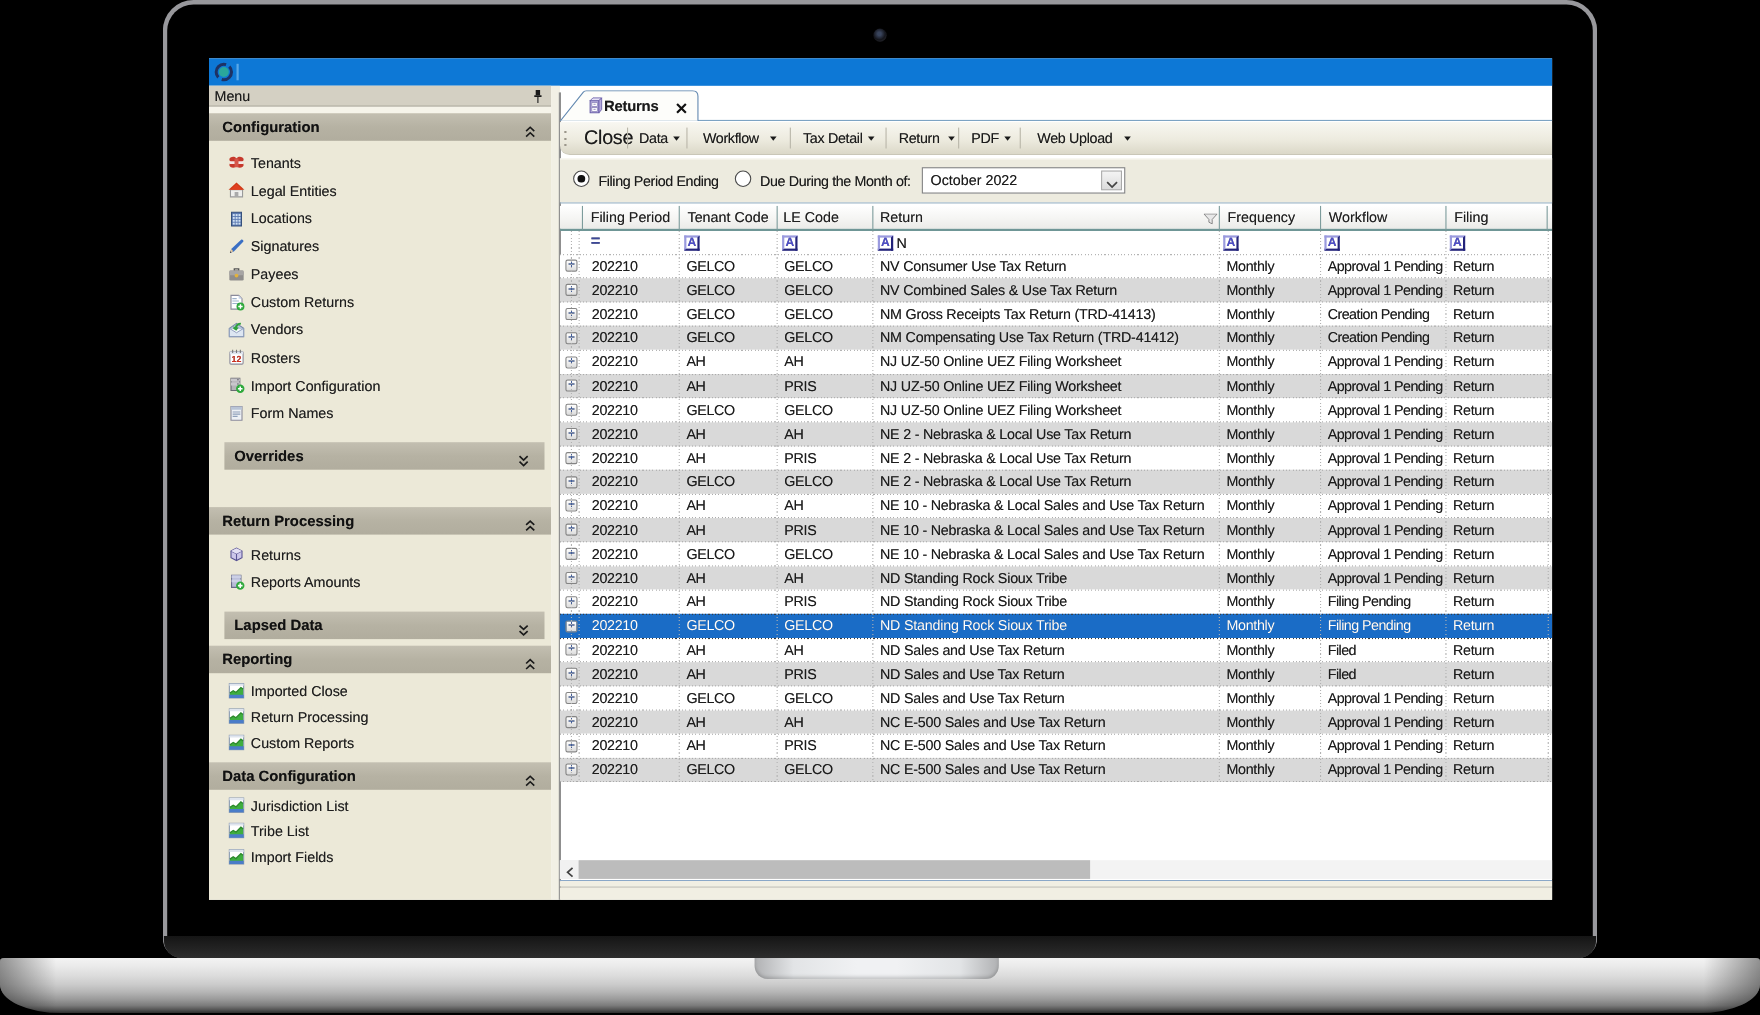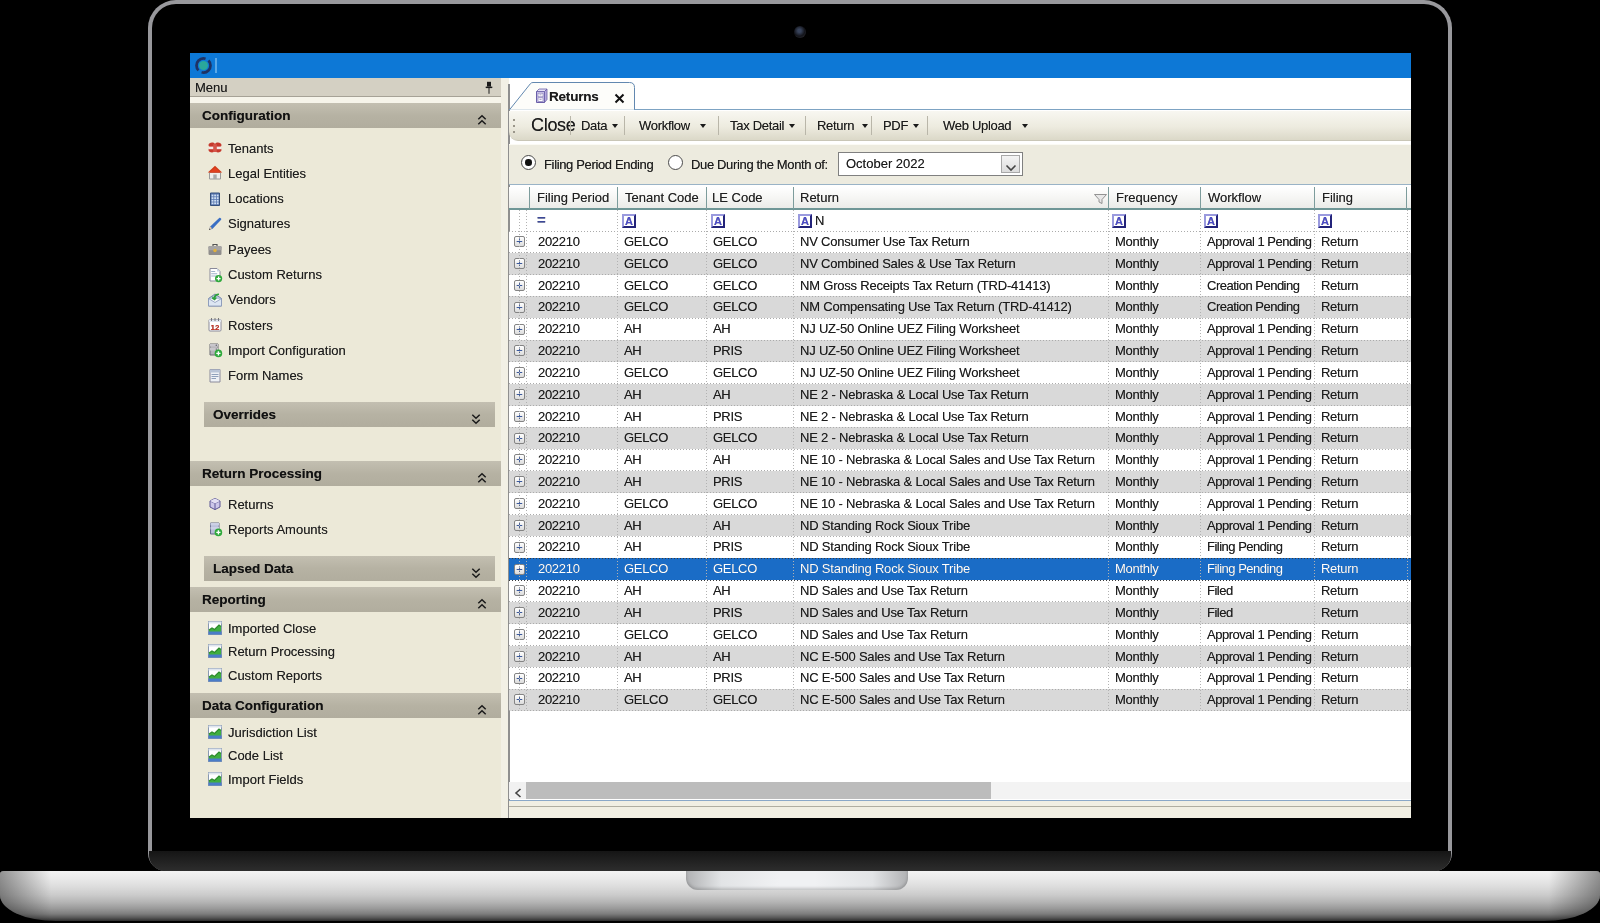--- a/index.html
+++ b/index.html
@@ -225,21 +225,21 @@
         <span class="txt">Jurisdiction List</span>
       </div>
 <div class="item" style="top:664.5px">
         <svg width="16" height="16" viewBox="0 0 16 16">
           <rect x="1.5" y="1.5" width="13" height="13" fill="#fff" stroke="#8898b0"></rect>
           <path d="M1.5 1.5h13v2h-13z" fill="#dfe5ee"></path>
           <path d="M2 10l3-2 2.5 1.5L12 5l2 1.5V14H2z" fill="#3fae3f"></path>
           <path d="M2 10l3-2 2.5 1.5L12 5l2 1.5" stroke="#2c8a2c" stroke-width="1.2" fill="none"></path>
           <path d="M1.5 11.5h13v3h-13z" fill="#4a7cc8"></path>
         </svg>
-        <span class="txt">Code List</span>
+        <span class="txt">Tribe List</span>
       </div>
 <div class="item" style="top:688.5px">
         <svg width="16" height="16" viewBox="0 0 16 16">
           <rect x="1.5" y="1.5" width="13" height="13" fill="#fff" stroke="#8898b0"></rect>
           <path d="M1.5 1.5h13v2h-13z" fill="#dfe5ee"></path>
           <path d="M2 10l3-2 2.5 1.5L12 5l2 1.5V14H2z" fill="#3fae3f"></path>
           <path d="M2 10l3-2 2.5 1.5L12 5l2 1.5" stroke="#2c8a2c" stroke-width="1.2" fill="none"></path>
           <path d="M1.5 11.5h13v3h-13z" fill="#4a7cc8"></path>
         </svg>
         <span class="txt">Import Fields</span>

